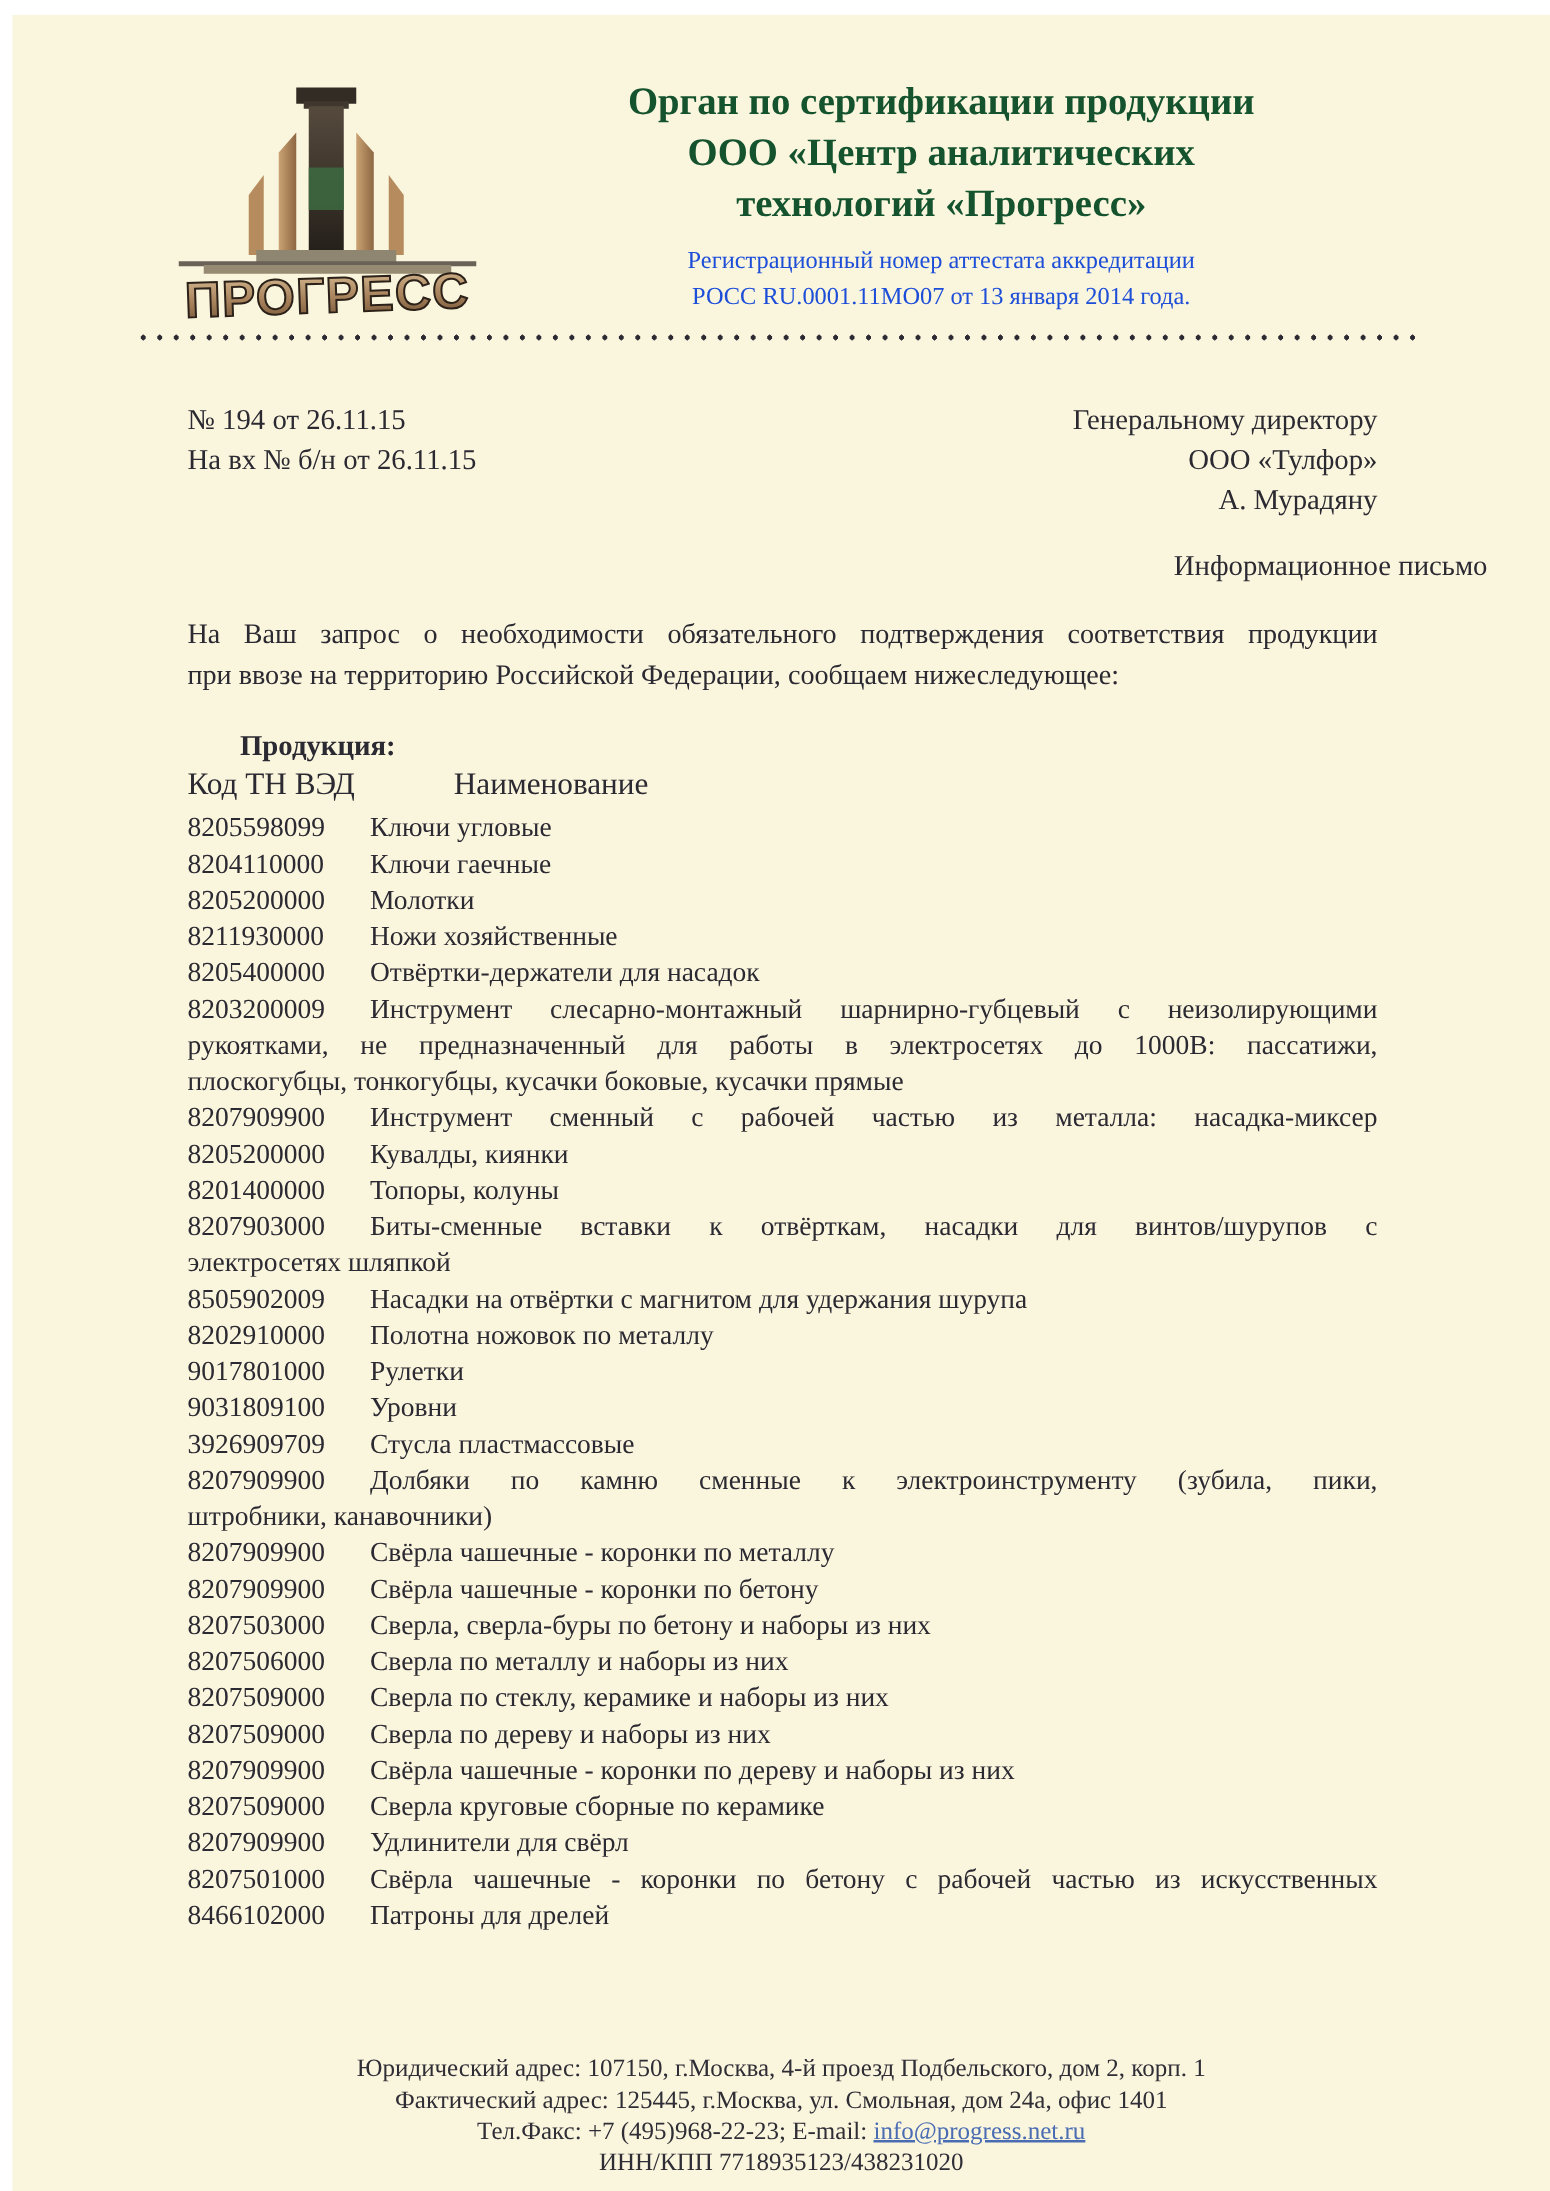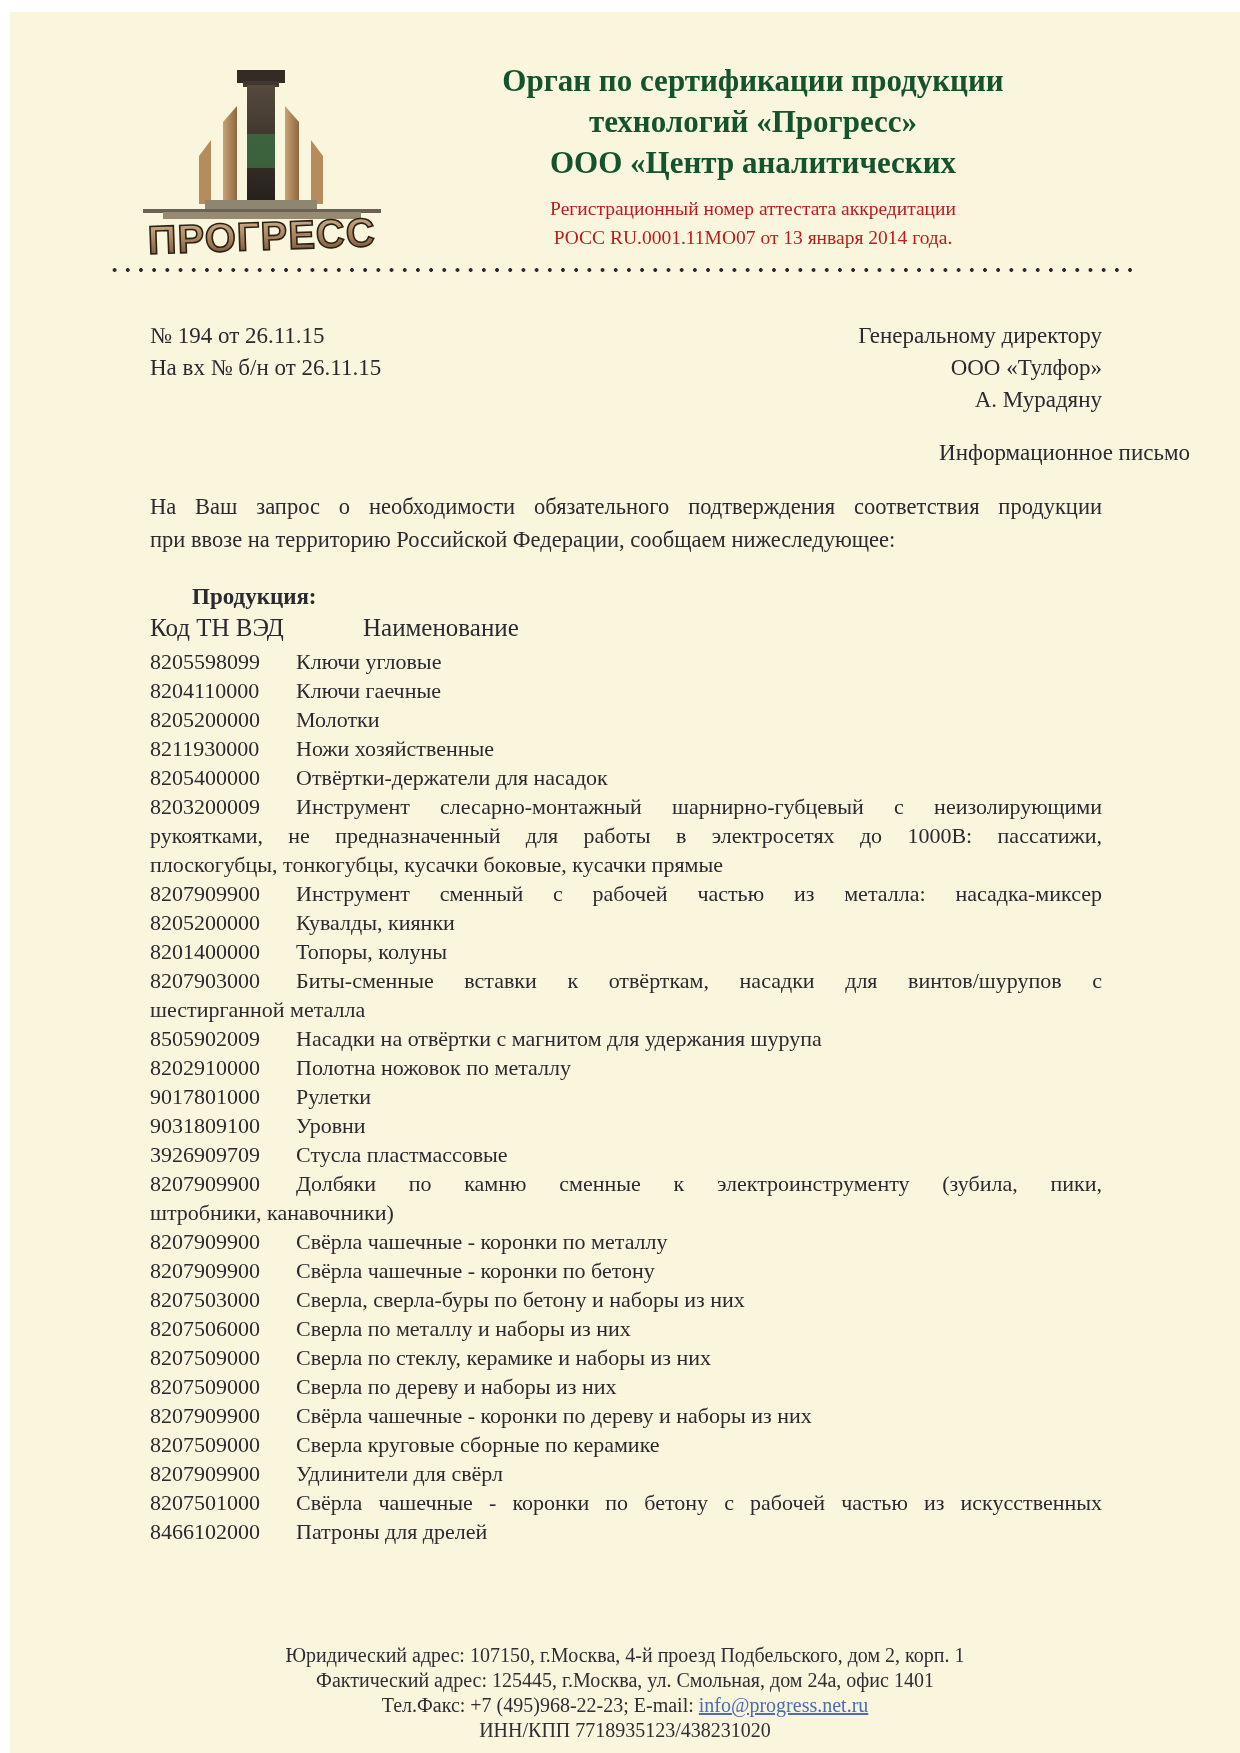--- a/index.html
+++ b/index.html
@@ -16,21 +16,21 @@
   .abs { position:absolute; }
 
   
   .logo { left:123px; top:42px; width:258px; height:208px; }
   .org-head {
     left:393px; top:48px; width:700px; text-align:center;
     font-weight:bold; font-size:31px; line-height:41px; color:#14532d;
   }
   .accred {
     left:393px; top:182px; width:700px; text-align:center;
-    font-size:19.5px; line-height:29px; color:#b91c1c;
+    font-size:19.5px; line-height:29px; color:#1d4ed8;
   }
 
   
   .dotted {
     left:98px; top:253px; width:1032px; height:10px;
     background-image:radial-gradient(ellipse 2.7px 3.6px at 50% 50%, var(--ink,#35323a) 62%, rgba(0,0,0,0) 68%);
     background-size:13.2px 10px; background-repeat:repeat-x;
   }
 
   
@@ -96,22 +96,22 @@
         <rect x="72" y="146" width="112" height="10" style="fill:#8f8671"></rect>
         <rect x="10" y="155" width="238" height="4" style="fill:#6b6257"></rect>
         <rect x="30" y="158" width="198" height="7" style="fill:var(--logo_base,#968b72)"></rect>
       </g>
       <text x="129" y="196" text-anchor="middle" transform="rotate(-2 129 190)" font-family="Liberation Sans, sans-serif" font-weight="bold" font-size="40" letter-spacing="1" fill="url(#gLet)" stroke="#2b2118" stroke-width="1.6">ПРОГРЕСС</text>
     </svg>
   </div>
 
   <div class="abs org-head">
     <div>Орган по сертификации продукции</div>
+    <div>ООО «Центр аналитических</div>
     <div>технологий «Прогресс»</div>
-    <div>ООО «Центр аналитических</div>
   </div>
   <div class="abs accred">
     <div>Регистрационный номер аттестата аккредитации</div>
     <div>РОСС RU.0001.11МО07 от 13 января 2014 года.</div>
   </div>
 
   <div class="abs dotted"></div>
 
   <div class="abs refs">
     <div class="ref-left">
@@ -163,21 +163,21 @@
         <div class="pline jfull"><span class="pcode">8207909900</span>Инструмент сменный с рабочей частью из металла: насадка-миксер</div>
       </div>
       <div>
         <div class="pline"><span class="pcode">8205200000</span>Кувалды, киянки</div>
       </div>
       <div>
         <div class="pline"><span class="pcode">8201400000</span>Топоры, колуны</div>
       </div>
       <div>
         <div class="pline jfull"><span class="pcode">8207903000</span>Биты-сменные вставки к отвёрткам, насадки для винтов/шурупов с</div>
-        <div class="pline">шестирганной металла</div>
+        <div class="pline">электросетях шляпкой</div>
       </div>
       <div>
         <div class="pline"><span class="pcode">8505902009</span>Насадки на отвёртки с магнитом для удержания шурупа</div>
       </div>
       <div>
         <div class="pline"><span class="pcode">8202910000</span>Полотна ножовок по металлу</div>
       </div>
       <div>
         <div class="pline"><span class="pcode">9017801000</span>Рулетки</div>
       </div>

